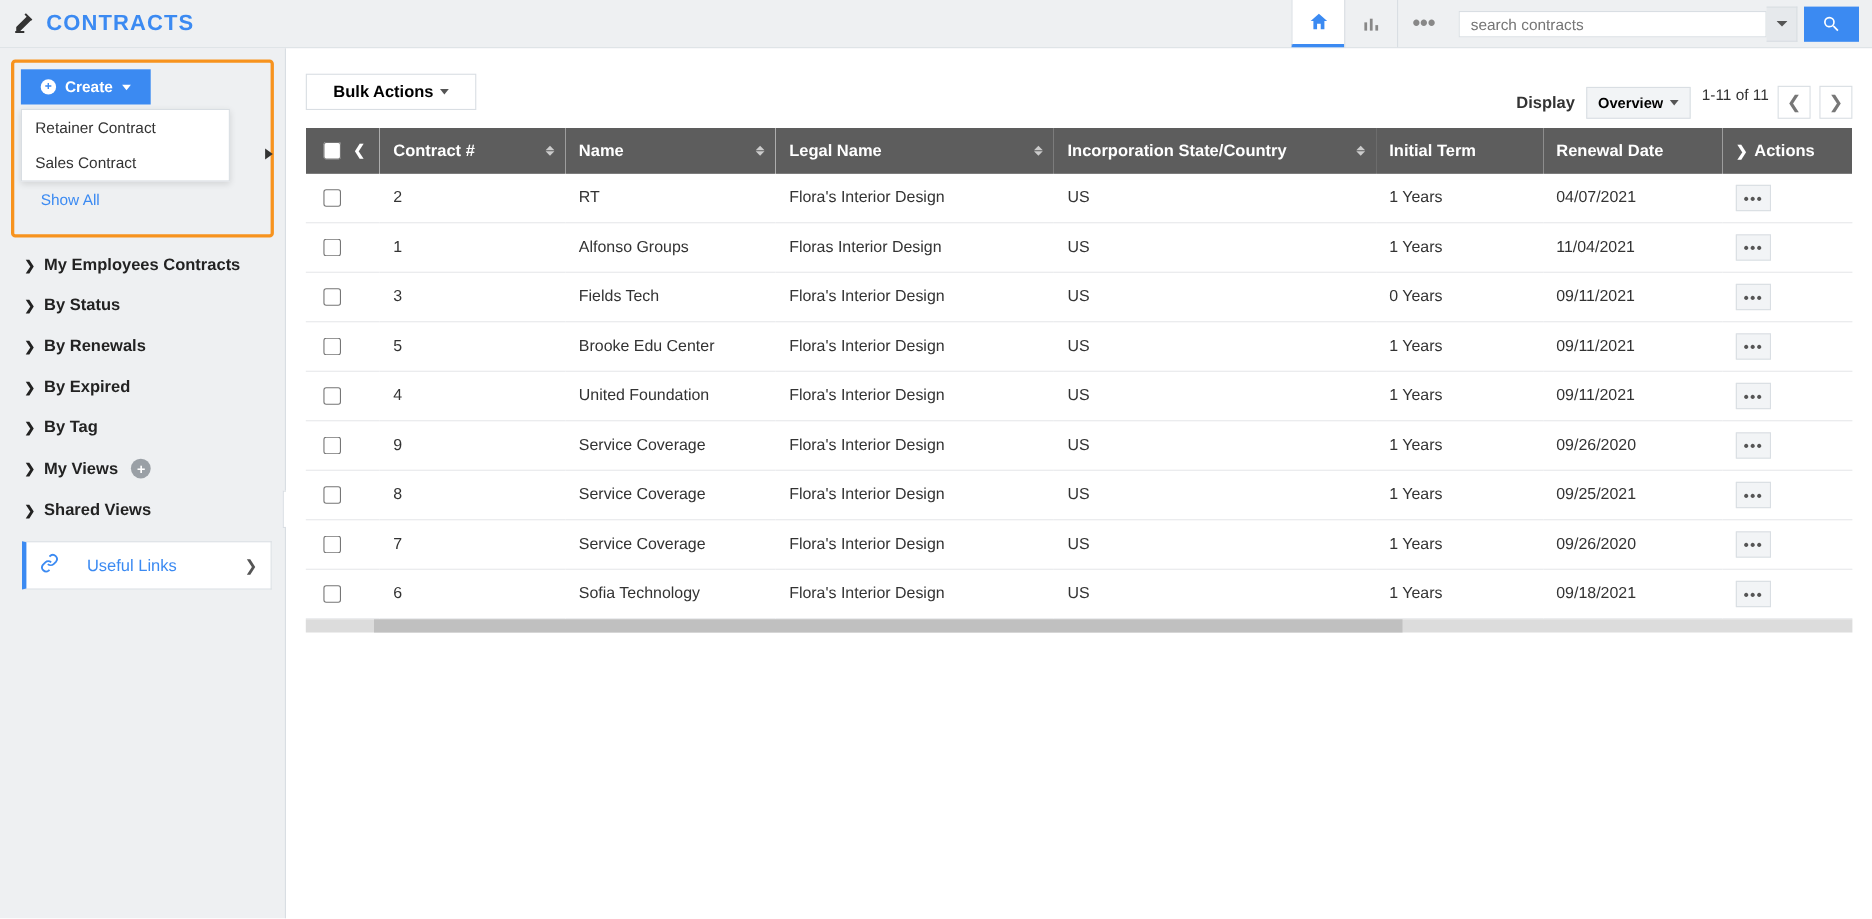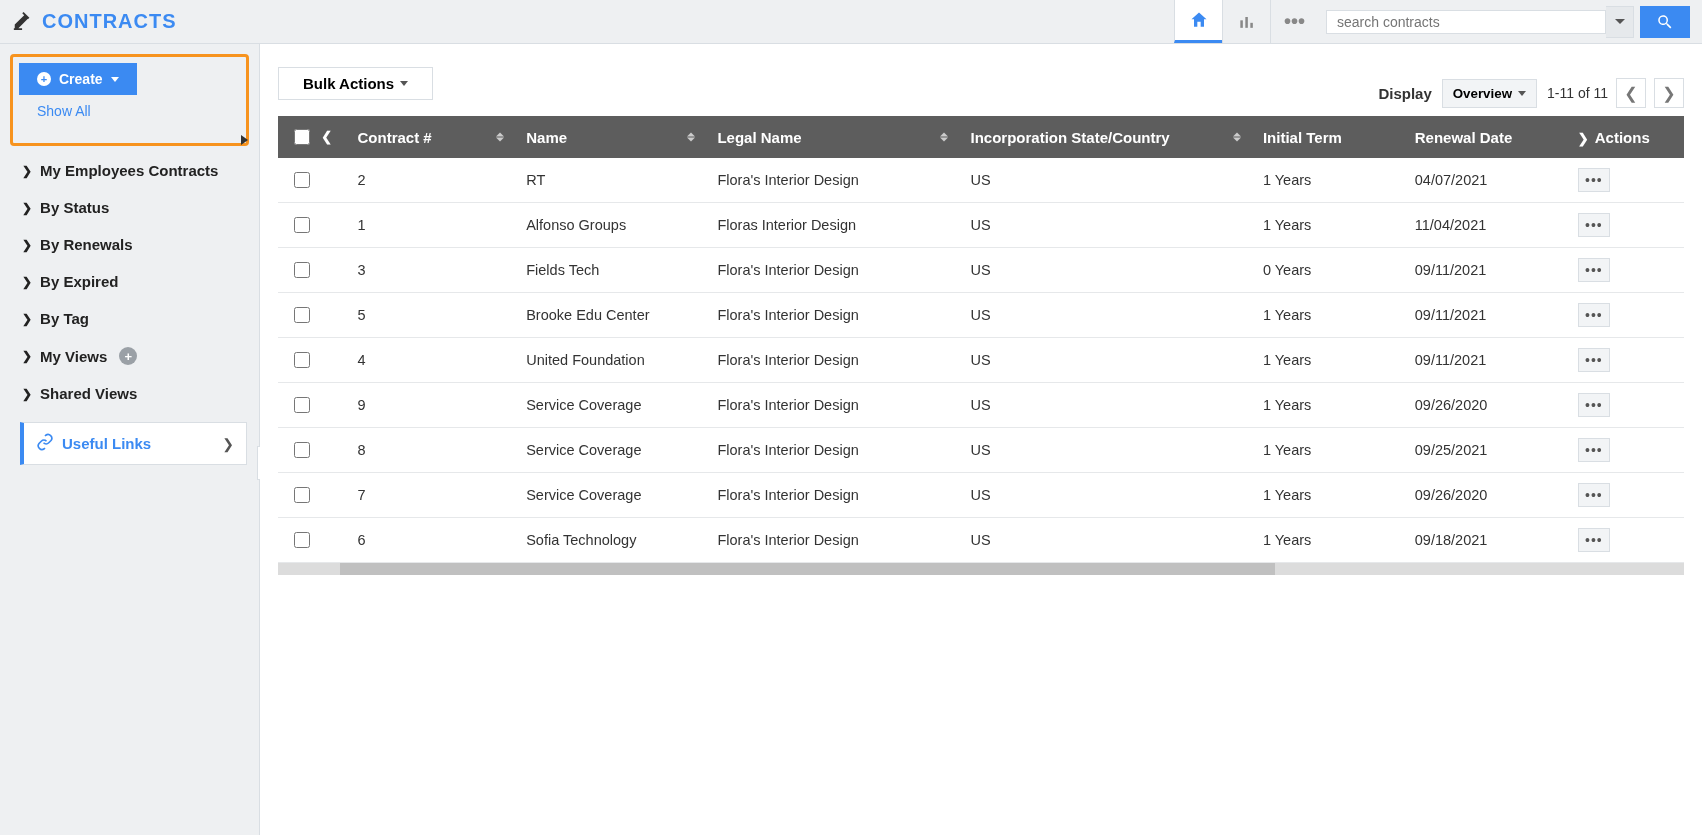--- a/index.html
+++ b/index.html
@@ -41,34 +41,34 @@
   .create-btn .plus { background:#fff; color:var(--blue-bright); width:14px; height:14px; border-radius:50%; display:inline-flex; align-items:center; justify-content:center; font-size:11px; font-weight:bold; line-height:1; }
   .dropdown { background:#fff; border:1px solid var(--grey-border); box-shadow:0 2px 6px rgba(0,0,0,.12); margin-top:4px; width:190px; position:relative; z-index:10; }
   .dropdown-item { padding:8px 12px; cursor:pointer; font-size:14px; }
   .dd-caret { position:absolute; right:-2px; top:78px; width:0; height:0; border-left:7px solid #333; border-top:5px solid transparent; border-bottom:5px solid transparent; transform:rotate(0deg); }
   .show-all-link { color:var(--blue-bright); font-weight:normal; margin:8px 0 16px 18px; display:block; cursor:pointer; }
 
   .nav-item { padding:10px 14px 10px 22px; display:flex; align-items:center; gap:8px; cursor:pointer; font-weight:bold; font-size:15px; color:#222; }
   .nav-item .chev { font-size:12px; }
   .nav-item .add { width:18px; height:18px; border-radius:50%; background:#9aa0a6; color:#fff; display:inline-flex; align-items:center; justify-content:center; font-size:13px; margin-left:4px;}
   .useful-box { background:#fff; border:1px solid var(--grey-border); border-left:4px solid var(--blue-bright); padding:10px 12px; margin:10px 12px 0 20px; display:flex; align-items:center; justify-content:space-between; cursor:pointer; }
-  .useful-box .left { display:flex; align-items:center; gap:8px; color:var(--blue-bright); font-weight:bold; font-size:15px; }
+  .useful-box .left { display:flex; align-items:center; gap:25px; color:var(--blue-bright); font-weight:normal; font-size:15px; }
 
   .collapse-tab { position:absolute; right:-12px; top:402px; width:14px; height:34px; background:#fff; border:1px solid var(--grey-border); display:flex; align-items:center; justify-content:center; cursor:pointer; font-size:12px; }
 
   
   .page-title { font-size:24px; margin:0 0 12px 0; }
   .toolbar-row { display:flex; align-items:center; justify-content:space-between; margin-bottom:8px; flex-wrap:wrap; gap:8px; }
   .bulk-btn { border:1px solid var(--grey-border); background:#fff; padding:7px 24px; font-size:15px; font-weight:bold; cursor:pointer; display:inline-flex; align-items:center; gap:6px;}
   .bulk-btn .caret { border-top:5px solid #555; border-left:4px solid transparent; border-right:4px solid transparent;}
   .right-tools { display:flex; align-items:center; gap:10px;margin-top:20px; }
   .display-label { font-weight:bold; font-size:15px;}
   .overview-btn { border:1px solid var(--grey-border); background:#f2f4f6; padding:6px 10px; font-weight:bold; cursor:pointer; display:inline-flex; align-items:center; gap:6px;}
   .overview-btn .caret { border-top:5px solid #555; border-left:4px solid transparent; border-right:4px solid transparent;}
-  .pager { font-size:14px; display:inline-flex; align-items:center; gap:8px;}
+  .pager { font-size:14px; display:inline-flex; align-items:flex-start; gap:8px;}
   .pager-btn { width:30px; height:30px; border:1px solid var(--grey-border); display:inline-flex; align-items:center; justify-content:center; cursor:pointer; background:#fff; color:#777; font-size:16px;}
 
   
   .tbl { width:100%; border-collapse:collapse; table-layout:fixed; }
   .tbl thead th { background:var(--header-dark); color:#fff; text-align:left; padding:10px 12px; font-size:15px; font-weight:bold; position:relative; }
   .tbl th .sort { position:absolute; right:10px; top:50%; transform:translateY(-50%); display:flex; flex-direction:column; gap:1px; }
   .tbl th .sort span { width:0;height:0;border-left:4px solid transparent;border-right:4px solid transparent; }
   .tbl th .sort .up { border-bottom:4px solid #ccc; }
   .tbl th .sort .dn { border-top:4px solid #ccc; }
   .tbl th .left-chev { font-size:13px; margin-left:4px;}
@@ -125,20 +125,24 @@
 
 <div class="layout">
 
   <aside class="sidebar">
     <div class="highlight-box">
       <button class="create-btn">
         <span class="plus">+</span>
         <span>Create</span>
         <span class="caret"></span>
       </button>
+      <div class="dropdown">
+        <div class="dropdown-item">Retainer Contract</div>
+        <div class="dropdown-item">Sales Contract</div>
+      </div>
       <div class="dd-caret"></div>
       <a class="show-all-link">Show All</a>
     </div>
 
     <div id="nav-list">
         <div class="nav-item">
           <span class="chev">❯</span>
           <span>My Employees Contracts</span>
         </div>
         <div class="nav-item">

